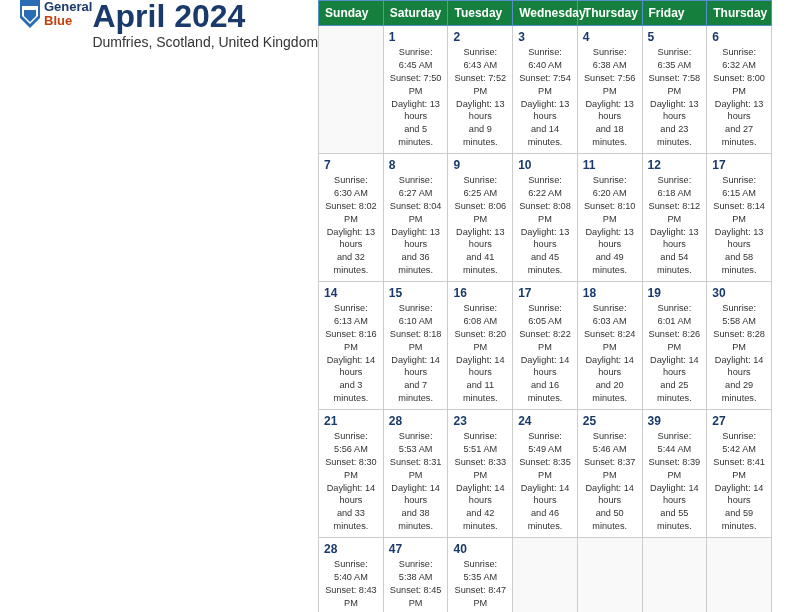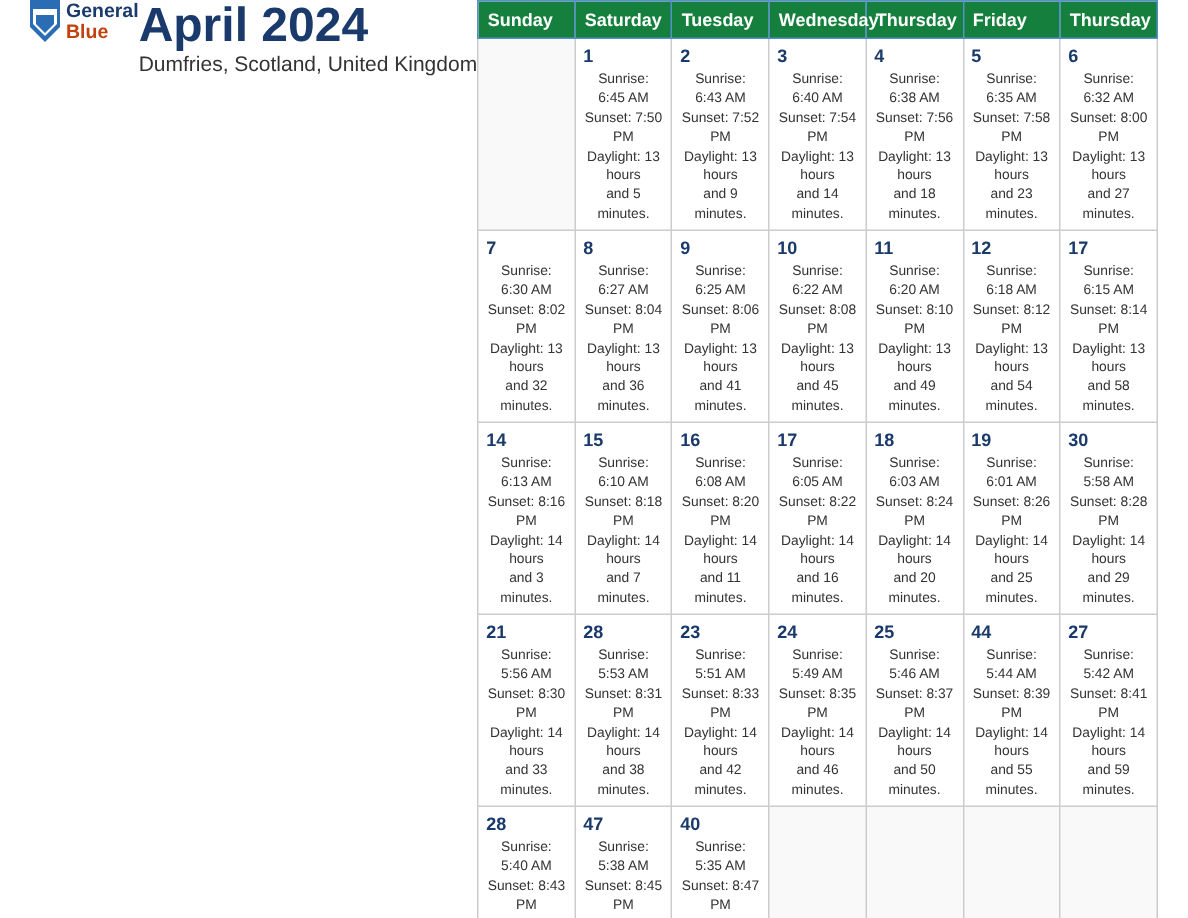--- a/index.html
+++ b/index.html
@@ -233,21 +233,21 @@
           </td>
           <td>
             <span class="day-num">24</span>
             <div class="day-info">Sunrise: 5:49 AM<br>Sunset: 8:35 PM<br>Daylight: 14 hours<br>and 46 minutes.</div>
           </td>
           <td>
             <span class="day-num">25</span>
             <div class="day-info">Sunrise: 5:46 AM<br>Sunset: 8:37 PM<br>Daylight: 14 hours<br>and 50 minutes.</div>
           </td>
           <td>
-            <span class="day-num">44</span>
+            <span class="day-num">39</span>
             <div class="day-info">Sunrise: 5:44 AM<br>Sunset: 8:39 PM<br>Daylight: 14 hours<br>and 55 minutes.</div>
           </td>
           <td>
             <span class="day-num">27</span>
             <div class="day-info">Sunrise: 5:42 AM<br>Sunset: 8:41 PM<br>Daylight: 14 hours<br>and 59 minutes.</div>
           </td>
         </tr>
         <tr>
           <td>
             <span class="day-num">28</span>

